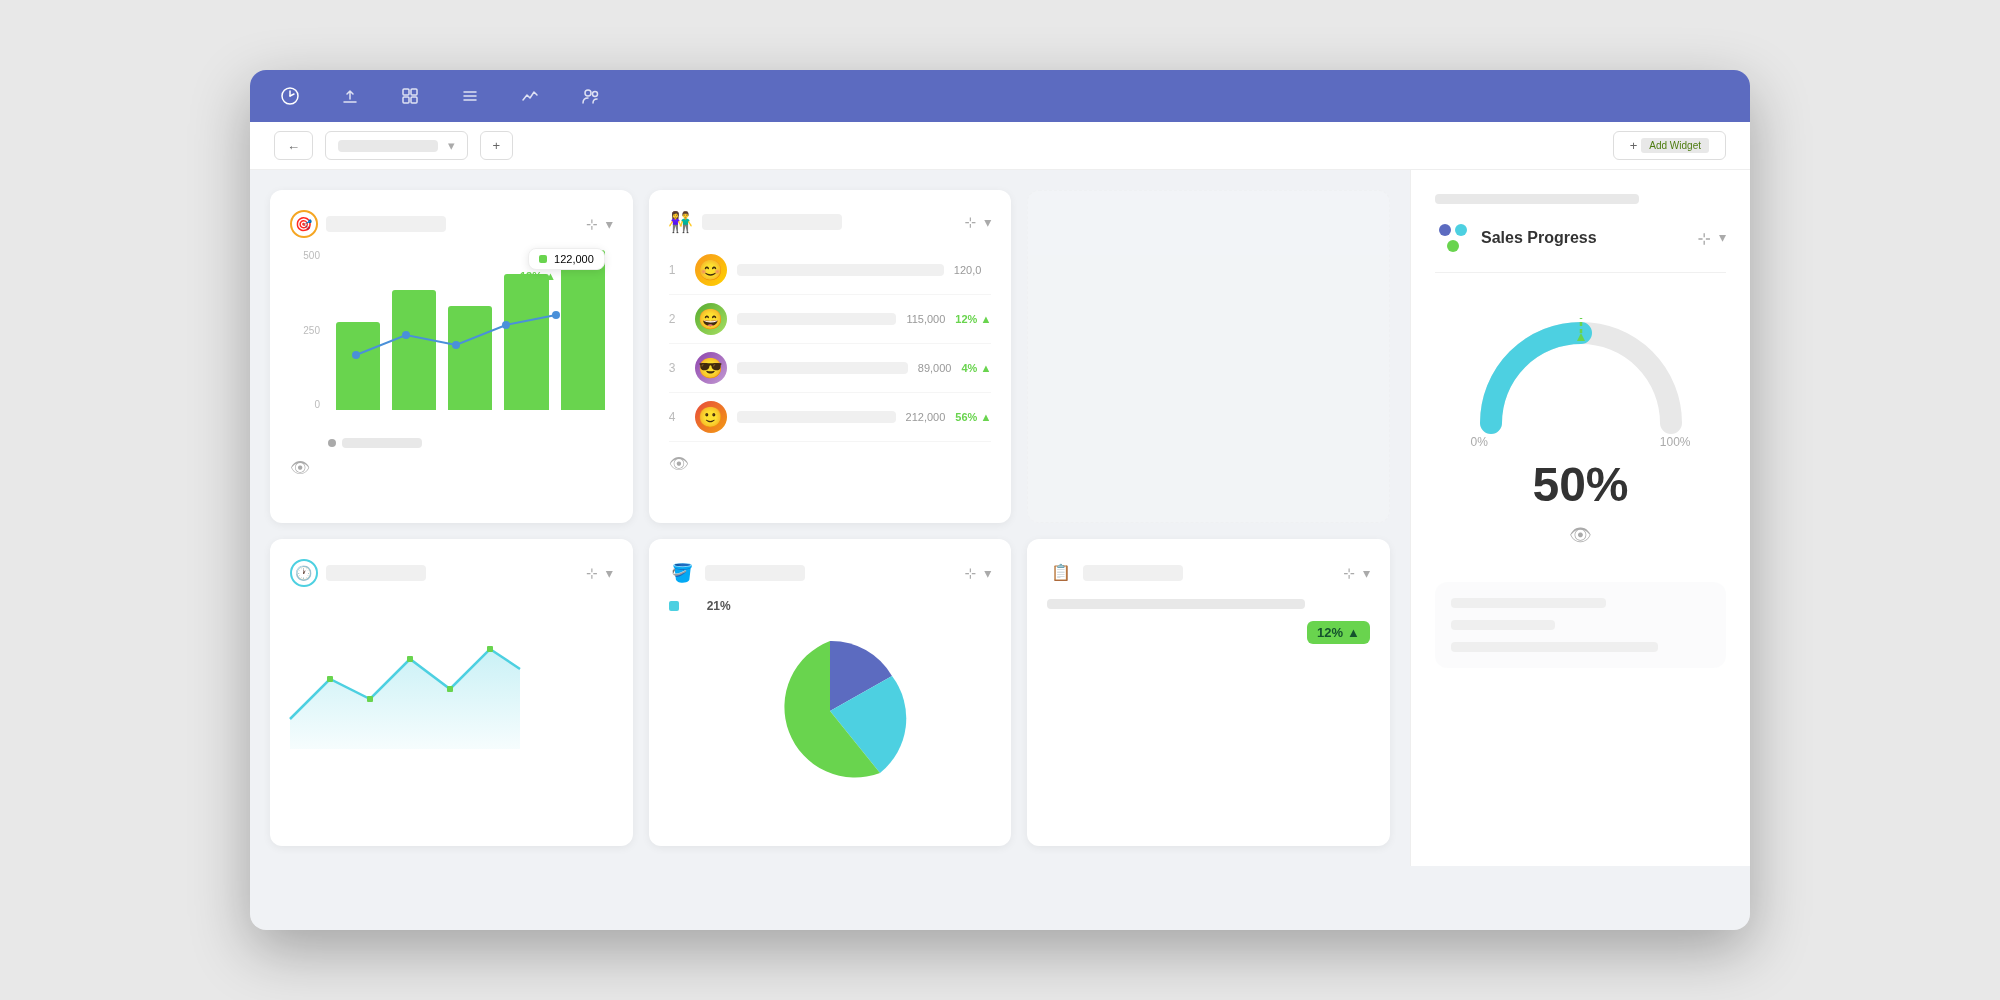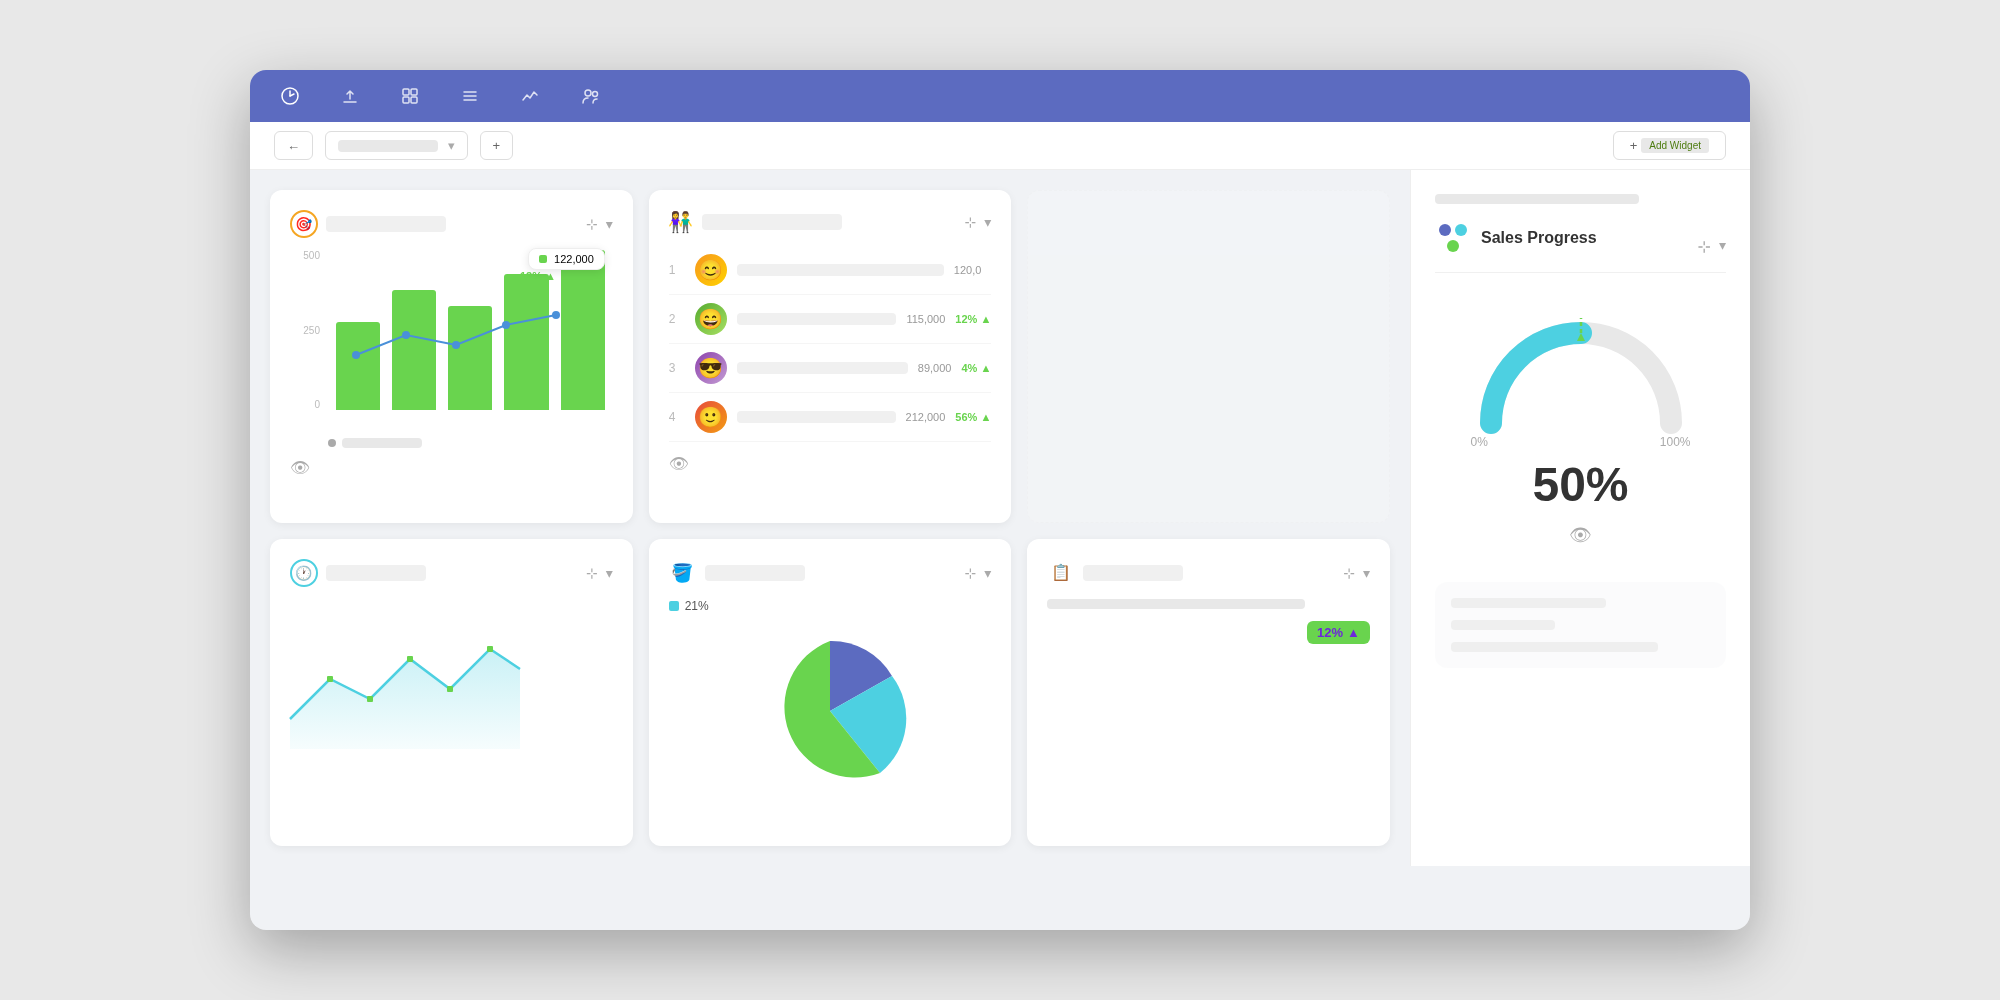--- a/index.html
+++ b/index.html
@@ -237,21 +237,21 @@
     .side-panel {
       width: 340px;
       background: white;
       border-left: 1px solid #eee;
       padding: 24px;
       overflow-y: auto;
       flex-shrink: 0;
     }
     .panel-header {
       display: flex;
-      align-items: flex-end;
+      align-items: center;
       justify-content: space-between;
       margin-bottom: 20px;
       padding-bottom: 16px;
       border-bottom: 1px solid #f0f0f0;
     }
     .panel-title-row {
       display: flex;
       align-items: center;
       gap: 10px;
     }
@@ -300,21 +300,21 @@
       font-size: 36px;
       font-weight: 700;
       color: #333;
       margin: 16px 0 8px;
     }
     .badge-green {
       display: inline-flex;
       align-items: center;
       gap: 4px;
       background: #69d44e;
-      color: #6d28d9;
+      color: #14532d;
       padding: 4px 10px;
       border-radius: 6px;
       font-size: 13px;
       font-weight: 600;
     }
     
     .pie-container {
       display: flex;
       justify-content: center;
       padding: 10px 0;
@@ -564,21 +564,21 @@
             <div class="card-title" style="width:100px;"></div>
           </div>
           <div class="card-actions">
             <span>⊹</span>
             <span>▾</span>
           </div>
         </div>
 
         <div style="display:flex;align-items:center;gap:6px;margin-bottom:8px;">
           <span style="width:10px;height:10px;background:#4dd0e1;border-radius:2px;"></span>
-          <span style="font-size:12px;color:#555;font-weight:400;">21%</span>
+          <span style="font-size:12px;color:#555;font-weight:700;margin-left:22px;">21%</span>
         </div>
 
         <div class="pie-container">
           <svg width="160" height="160" viewBox="0 0 160 160">
 
             <path d="M80,80 L80,10 A70,70 0 0,1 142,45 Z" fill="#5c6bc0"></path>
 
             <path d="M80,80 L142,45 A70,70 0 0,1 130,142 Z" fill="#4dd0e1"></path>
 
             <path d="M80,80 L130,142 A70,70 0 0,1 80,10 Z" fill="#69d44e"></path>

